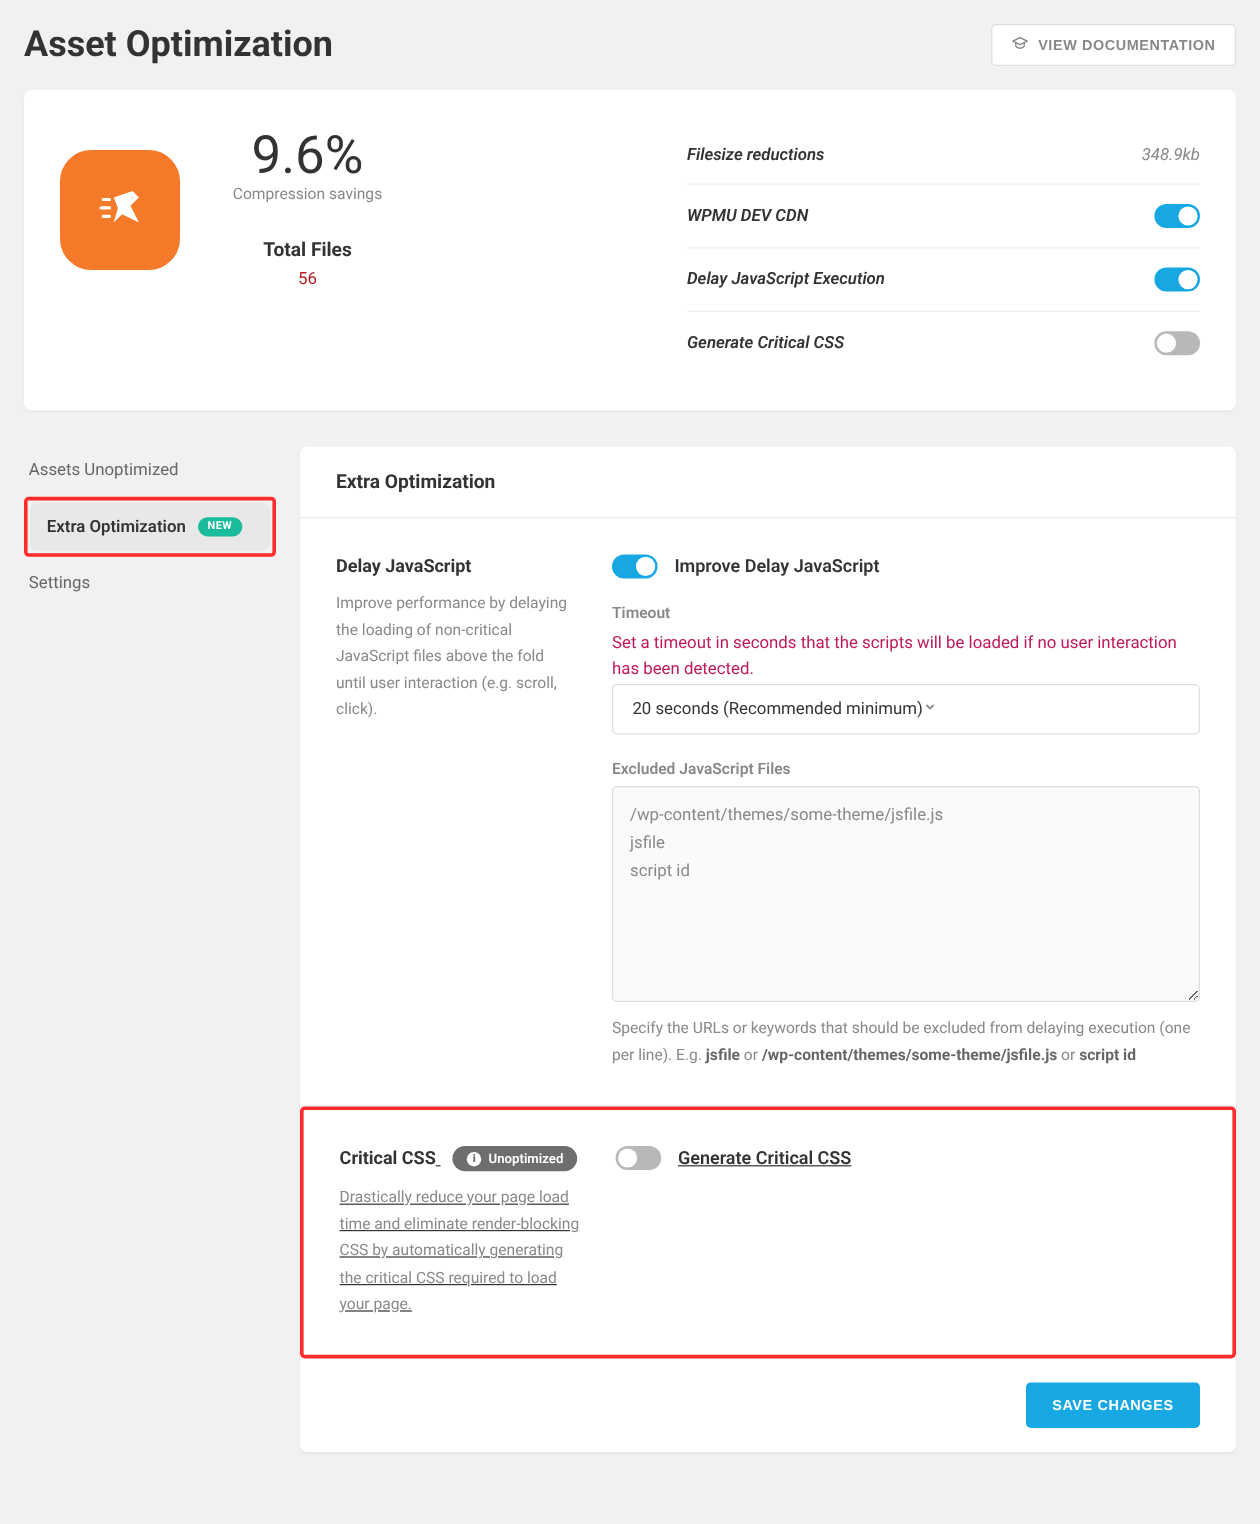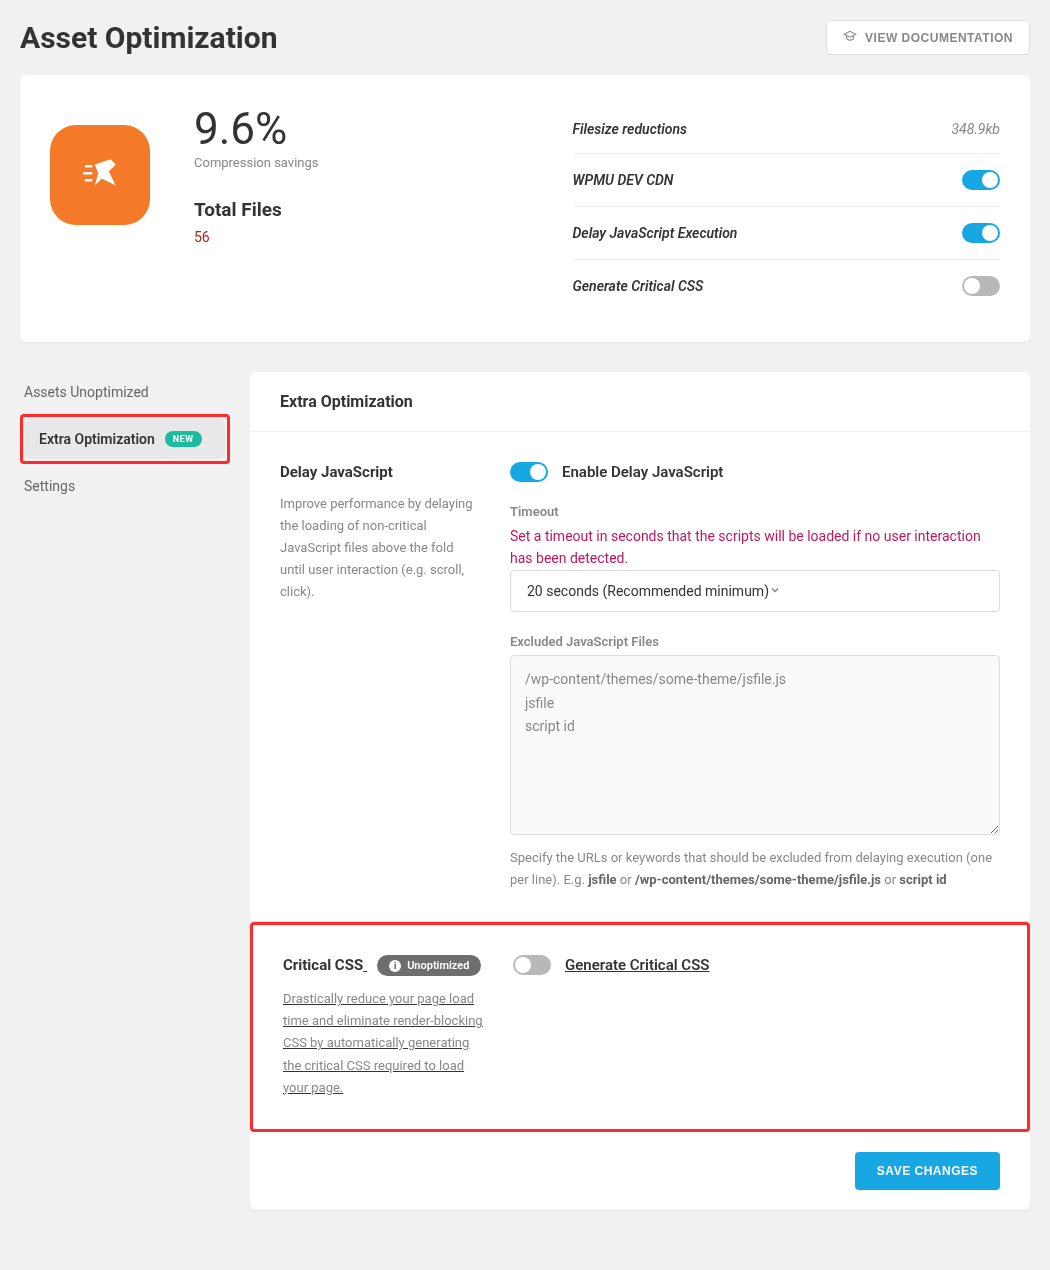--- a/index.html
+++ b/index.html
@@ -21,24 +21,24 @@
   }
 
   
   .summary-card { background: #fff; border-radius: 6px; box-shadow: 0 1px 2px rgba(0,0,0,0.05); padding: 30px; display: flex; }
   .summary-left { display: flex; align-items: flex-start; gap: 44px; flex: 0 0 55%; }
   .brand-icon {
     width: 100px; height: 100px; background: #f47a2a; border-radius: 26px;
     display: flex; align-items: center; justify-content: center;
     margin-top: 20px;
   }
-  .stats { display: flex; flex-direction: column; }
+  .stats { display: flex; flex-direction: column; text-align: center; }
   .stat-big { font-size: 44px; font-weight: 400; color: #333; line-height: 1.1; }
   .stat-label { font-size: 13px; color: #888; margin-top: 2px; }
-  .stat-sub-title { font-size: 19px; font-weight: 700; color: #333; margin-top: 28px; }
+  .stat-sub-title { font-size: 16px; font-weight: 700; color: #333; margin-top: 28px; }
   .stat-sub-value { font-size: 14px; color: #b91c1c; margin-top: 8px; }
 
   .summary-right { flex: 1; }
   .stat-row {
     display: flex; align-items: center; justify-content: space-between;
     padding: 16px 0; border-bottom: 1px solid #eee;
     font-size: 14px; color: #333; font-weight: 600; font-style: italic;
   }
   .stat-row:last-child { border-bottom: none; }
   .stat-row .val { font-weight: 400; color: #888; }
@@ -215,21 +215,21 @@
       <div class="section">
         <div class="section-left">
           <div class="section-title">Delay JavaScript</div>
           <div class="section-desc">Improve performance by delaying the loading of non-critical JavaScript files above the fold until user interaction (e.g. scroll, click).</div>
         </div>
         <div class="section-right">
           <div class="toggle-row">
             <span class="toggle on">
                 <span class="knob"></span>
               </span>
-            <span>Enable Delay JavaScript</span>
+            <span>Improve Delay JavaScript</span>
           </div>
 
           <div class="field-label">Timeout</div>
           <div class="field-help">Set a timeout in seconds that the scripts will be loaded if no user interaction has been detected.</div>
           <div class="select-box">
             <span>20 seconds (Recommended minimum)</span>
             <span class="chevron">
               <svg width="12" height="12" viewBox="0 0 24 24" fill="none" stroke="currentColor" stroke-width="3">
                   <path d="M6 9l6 6 6-6"></path>
                 </svg>

